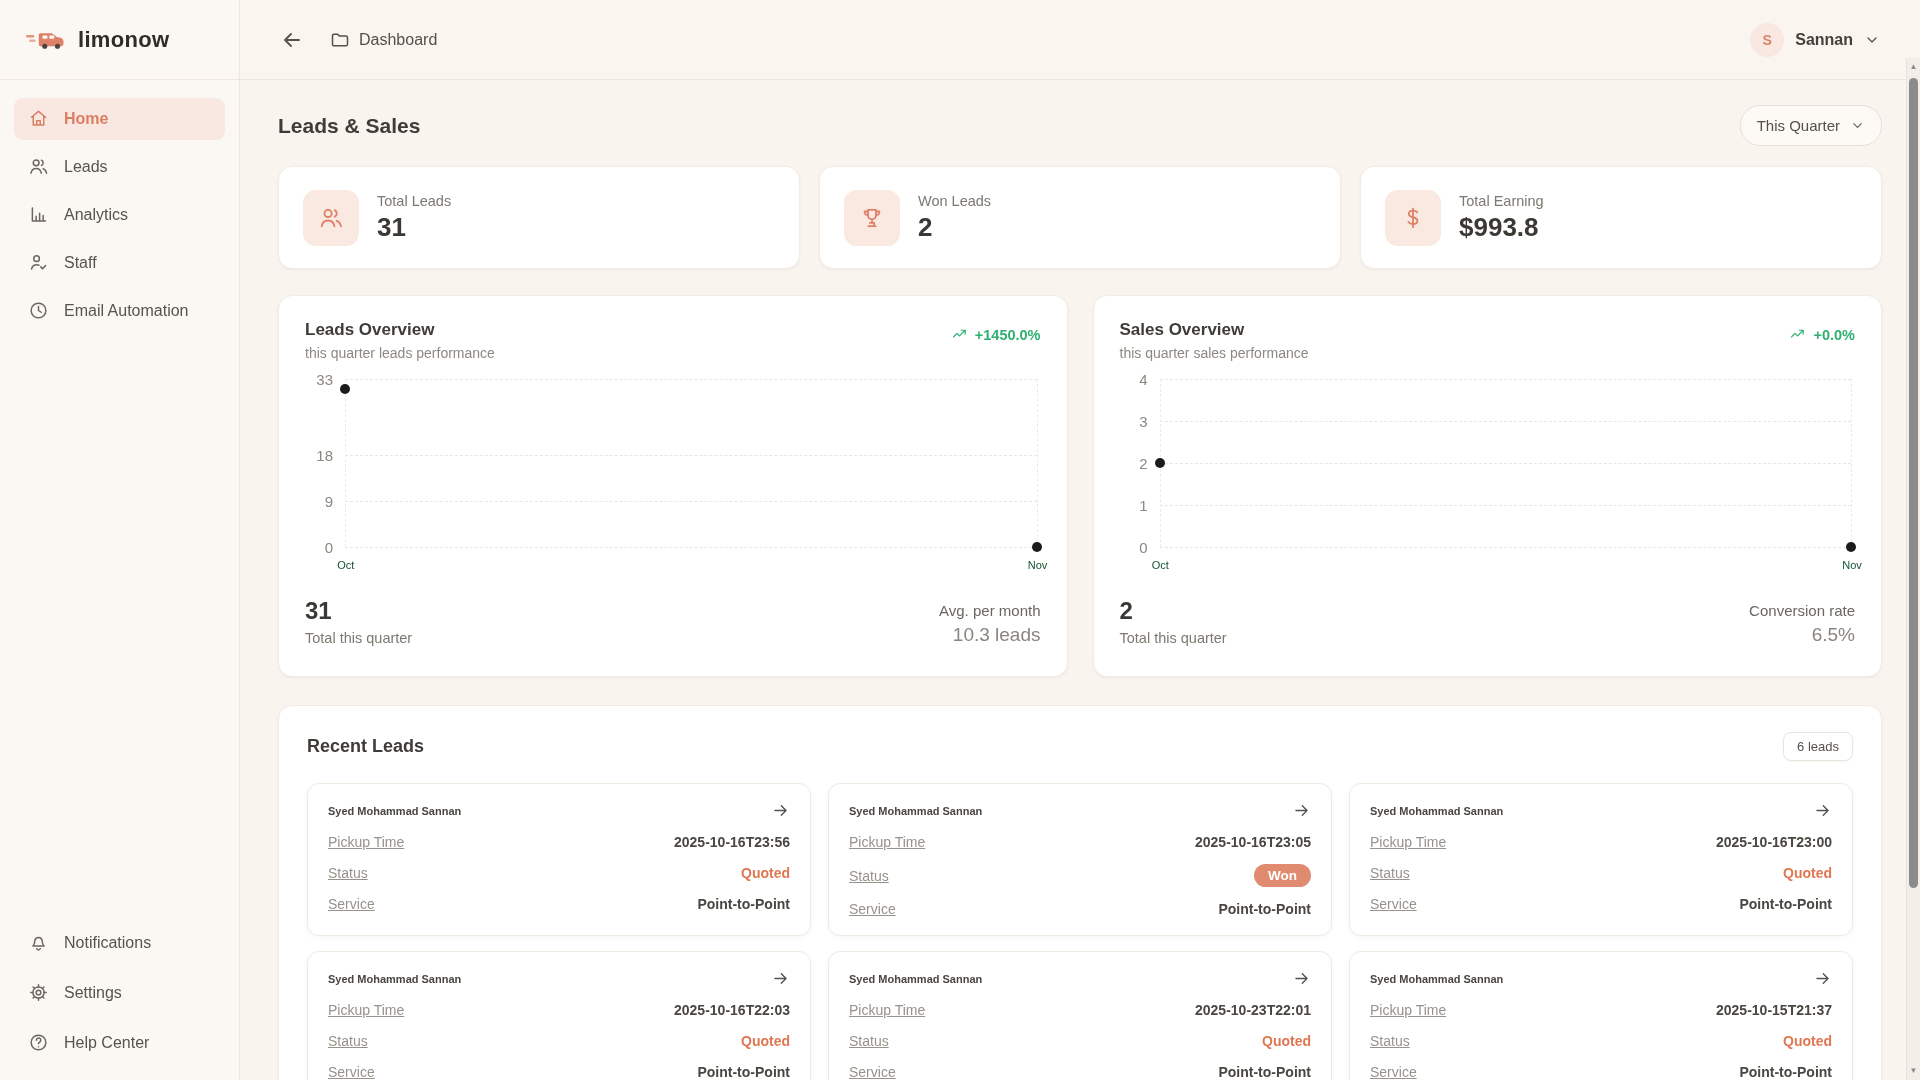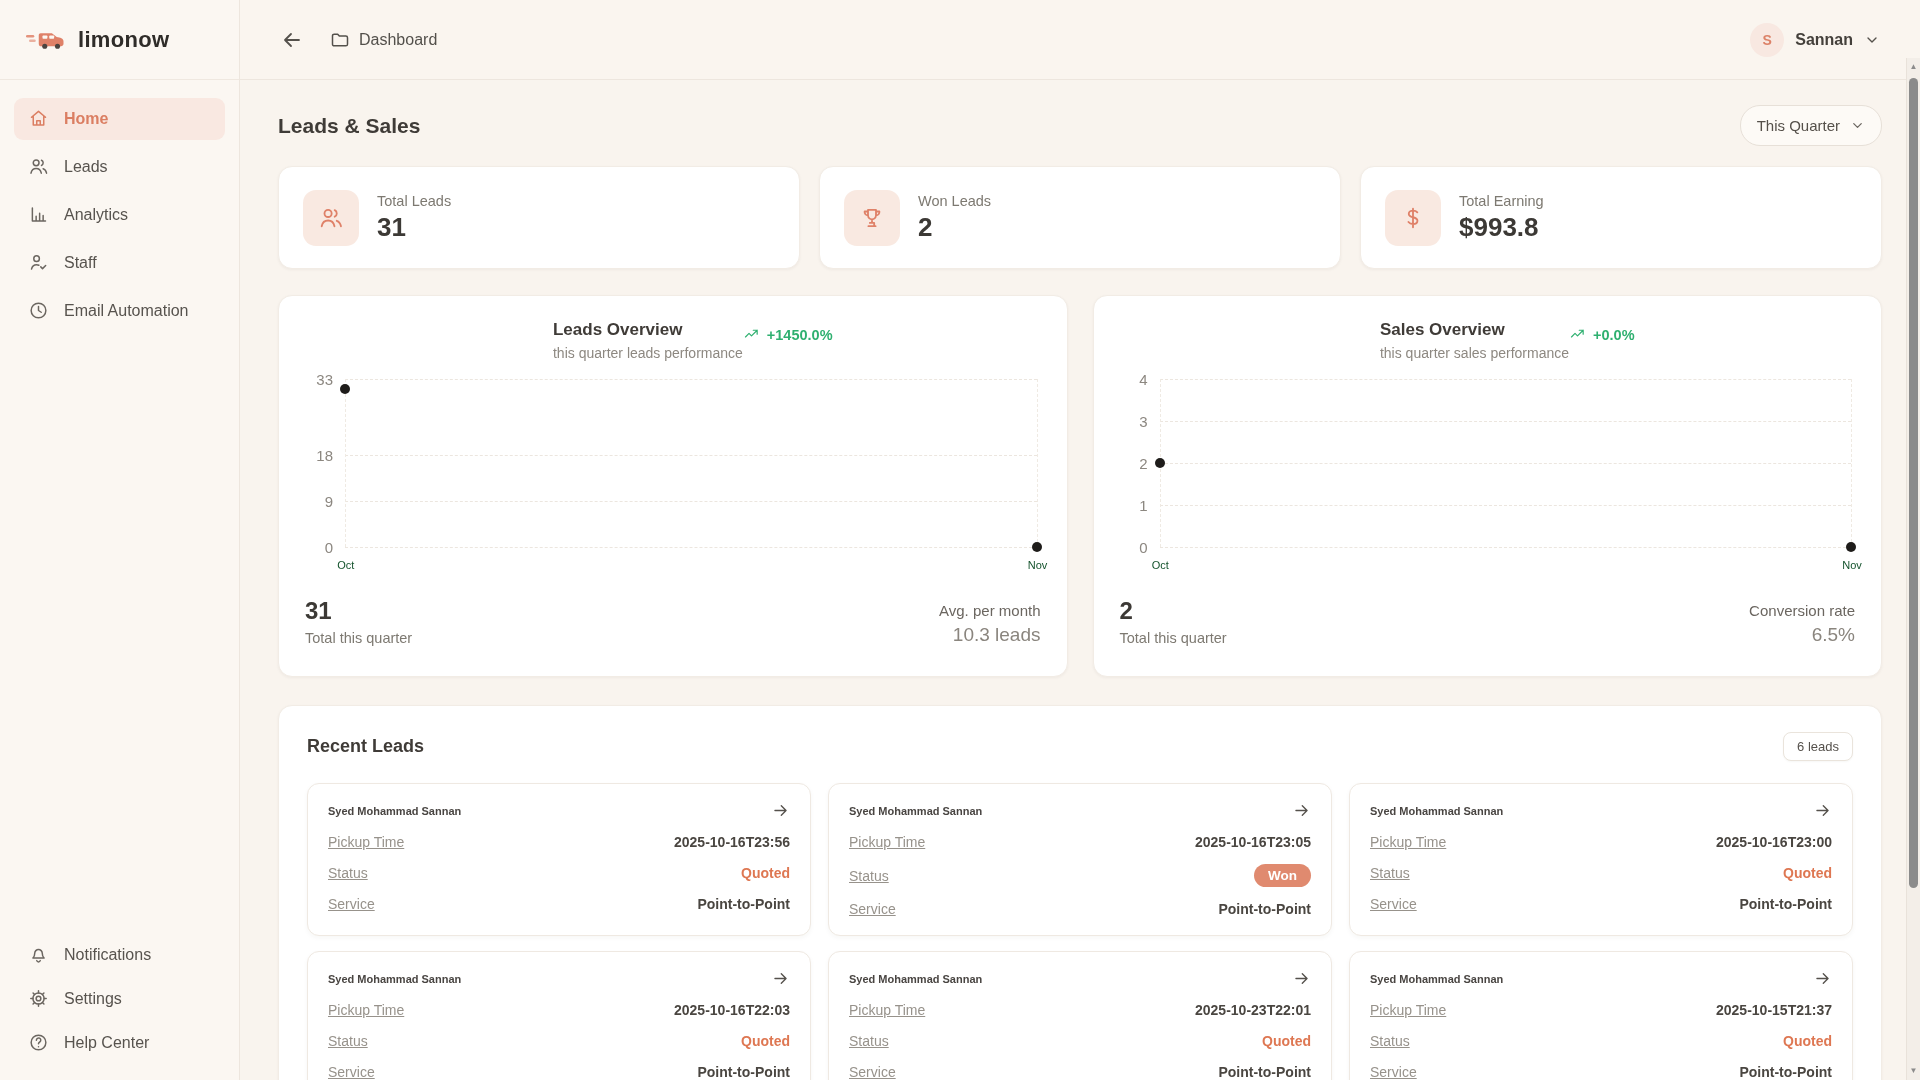--- a/index.html
+++ b/index.html
@@ -23,21 +23,21 @@
   .logo-text { font-size:22px; font-weight:bold; color:#2F2C29; letter-spacing:.3px; }
   .nav { padding:18px 14px 0 14px; display:flex; flex-direction:column; gap:6px; }
   .nav-item {
     display:flex; align-items:center; gap:14px; height:42px;
     padding:0 14px; border-radius:9px; color:#57534E; font-size:16px;
     cursor:pointer;
   }
   .nav-item .nav-ic { width:22px; height:22px; color:#6B6660; }
   .nav-item.active { background:#F9E8E1; color:#DB7E62; font-weight:bold; }
   .nav-item.active .nav-ic { color:#DB7E62; }
-  .side-footer { margin-top:auto; padding:0 14px 16px 14px; display:flex; flex-direction:column; gap:2px; }
+  .side-footer { margin-top:auto; padding:0 14px 16px 14px; display:flex; flex-direction:column; gap:8px; }
 
   
   .topbar {
     position:absolute; left:240px; right:0; top:0; height:80px;
     background:#FAF5EF; border-bottom:1px solid #EDE6DE;
     display:flex; align-items:center; padding:0 40px;
   }
   .back-btn { width:28px; height:28px; color:#55514C; cursor:pointer; display:flex; align-items:center; }
   .breadcrumb { display:flex; align-items:center; gap:9px; margin-left:22px; color:#53504B; font-size:16px; cursor:pointer; }
   .breadcrumb .bc-ic { width:20px; height:20px; color:#53504B; }
@@ -75,21 +75,21 @@
   }
   .stat-label { font-size:14.5px; color:#7D7971; }
   .stat-value { font-size:26px; font-weight:bold; color:#3C3935; margin-top:3px; }
 
   
   .charts-row { margin-top:26px; display:grid; grid-template-columns:1fr 1fr; gap:25px; }
   .chart-card {
     background:#fff; border:1px solid #F2ECE5; border-radius:14px;
     box-shadow:0 1px 3px rgba(60,45,30,.05); height:382px; padding:24px 26px;
   }
-  .chart-head { display:flex; justify-content:center; align-items:flex-start;margin-left:40px; }
+  .chart-head { display:flex; justify-content:space-between; align-items:flex-start; }
   .chart-title { font-size:17px; font-weight:bold; color:#3F3B37; }
   .chart-sub { font-size:14px; color:#8D8881; margin-top:5px; }
   .trend { display:flex; align-items:center; gap:7px; color:#2FB070; font-size:14.5px; font-weight:bold; margin-top:6px; }
   .trend .tr-ic { width:17px; height:17px; }
   .chart-area { position:relative; height:198px; margin-top:12px; }
   .yaxis { position:absolute; left:0; top:6px; bottom:24px; width:32px; }
   .ytick { position:absolute; right:4px; transform:translateY(-50%); font-size:15px; color:#8C8780; }
   .plot { position:absolute; left:40px; right:4px; top:6px; bottom:24px; }
   .hgrid { position:absolute; left:0; right:0; border-top:1px dashed #ECE6DF; }
   .vgrid { position:absolute; top:0; bottom:0; border-left:1px dashed #EFEAE3; }

